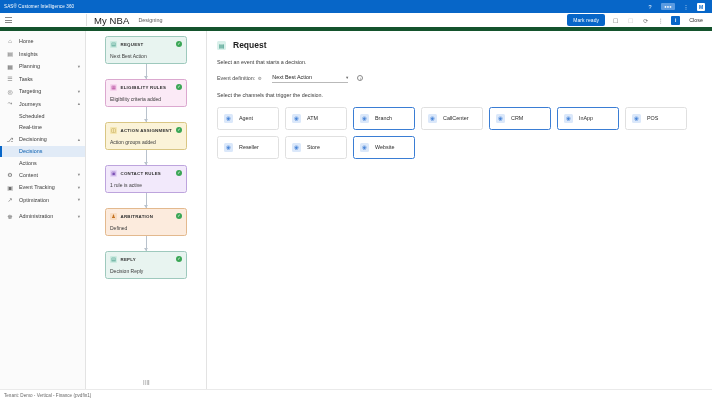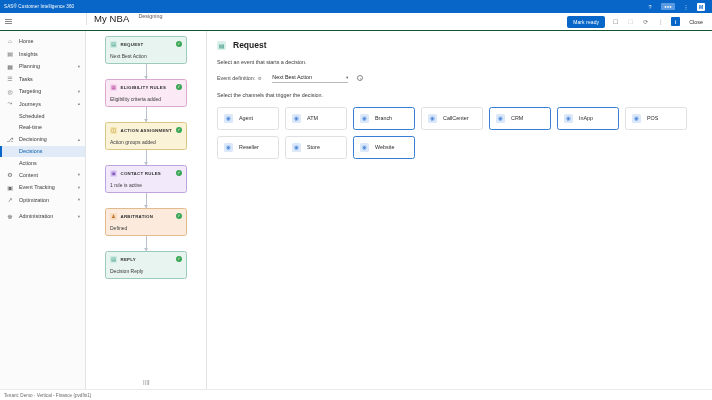--- a/index.html
+++ b/index.html
@@ -35,22 +35,23 @@
   .sq-badge {
     width: 8px; height: 8px; background: #ffffff; color: #0766c8;
     display:flex; align-items:center; justify-content:center;
     font-size: 5px; font-weight: bold; border-radius: 1px;
   }
 
   
   .pagebar {
     height: 18px;
     background: #ffffff;
-    border-bottom: 1px solid #14532d;
+    border-bottom: 4px solid #14532d;
     display: flex;
+    align-items: center;
   }
   .pagebar-left { width: 86px; display:flex; align-items:center; }
   .hamburger {
     width: 10px; height: 10px; margin-left: 5px;
     display: flex; flex-direction: column; justify-content: center; gap: 1.2px;
   }
   .hamburger i { display:block; height: 1px; background: #888; width: 7px; }
   .pagebar-sep { width: 1px; height: 12px; background: #e0e0e0; }
   .page-title {
     font-size: 9.5px; font-weight: 400; color: #1a1a1a;

